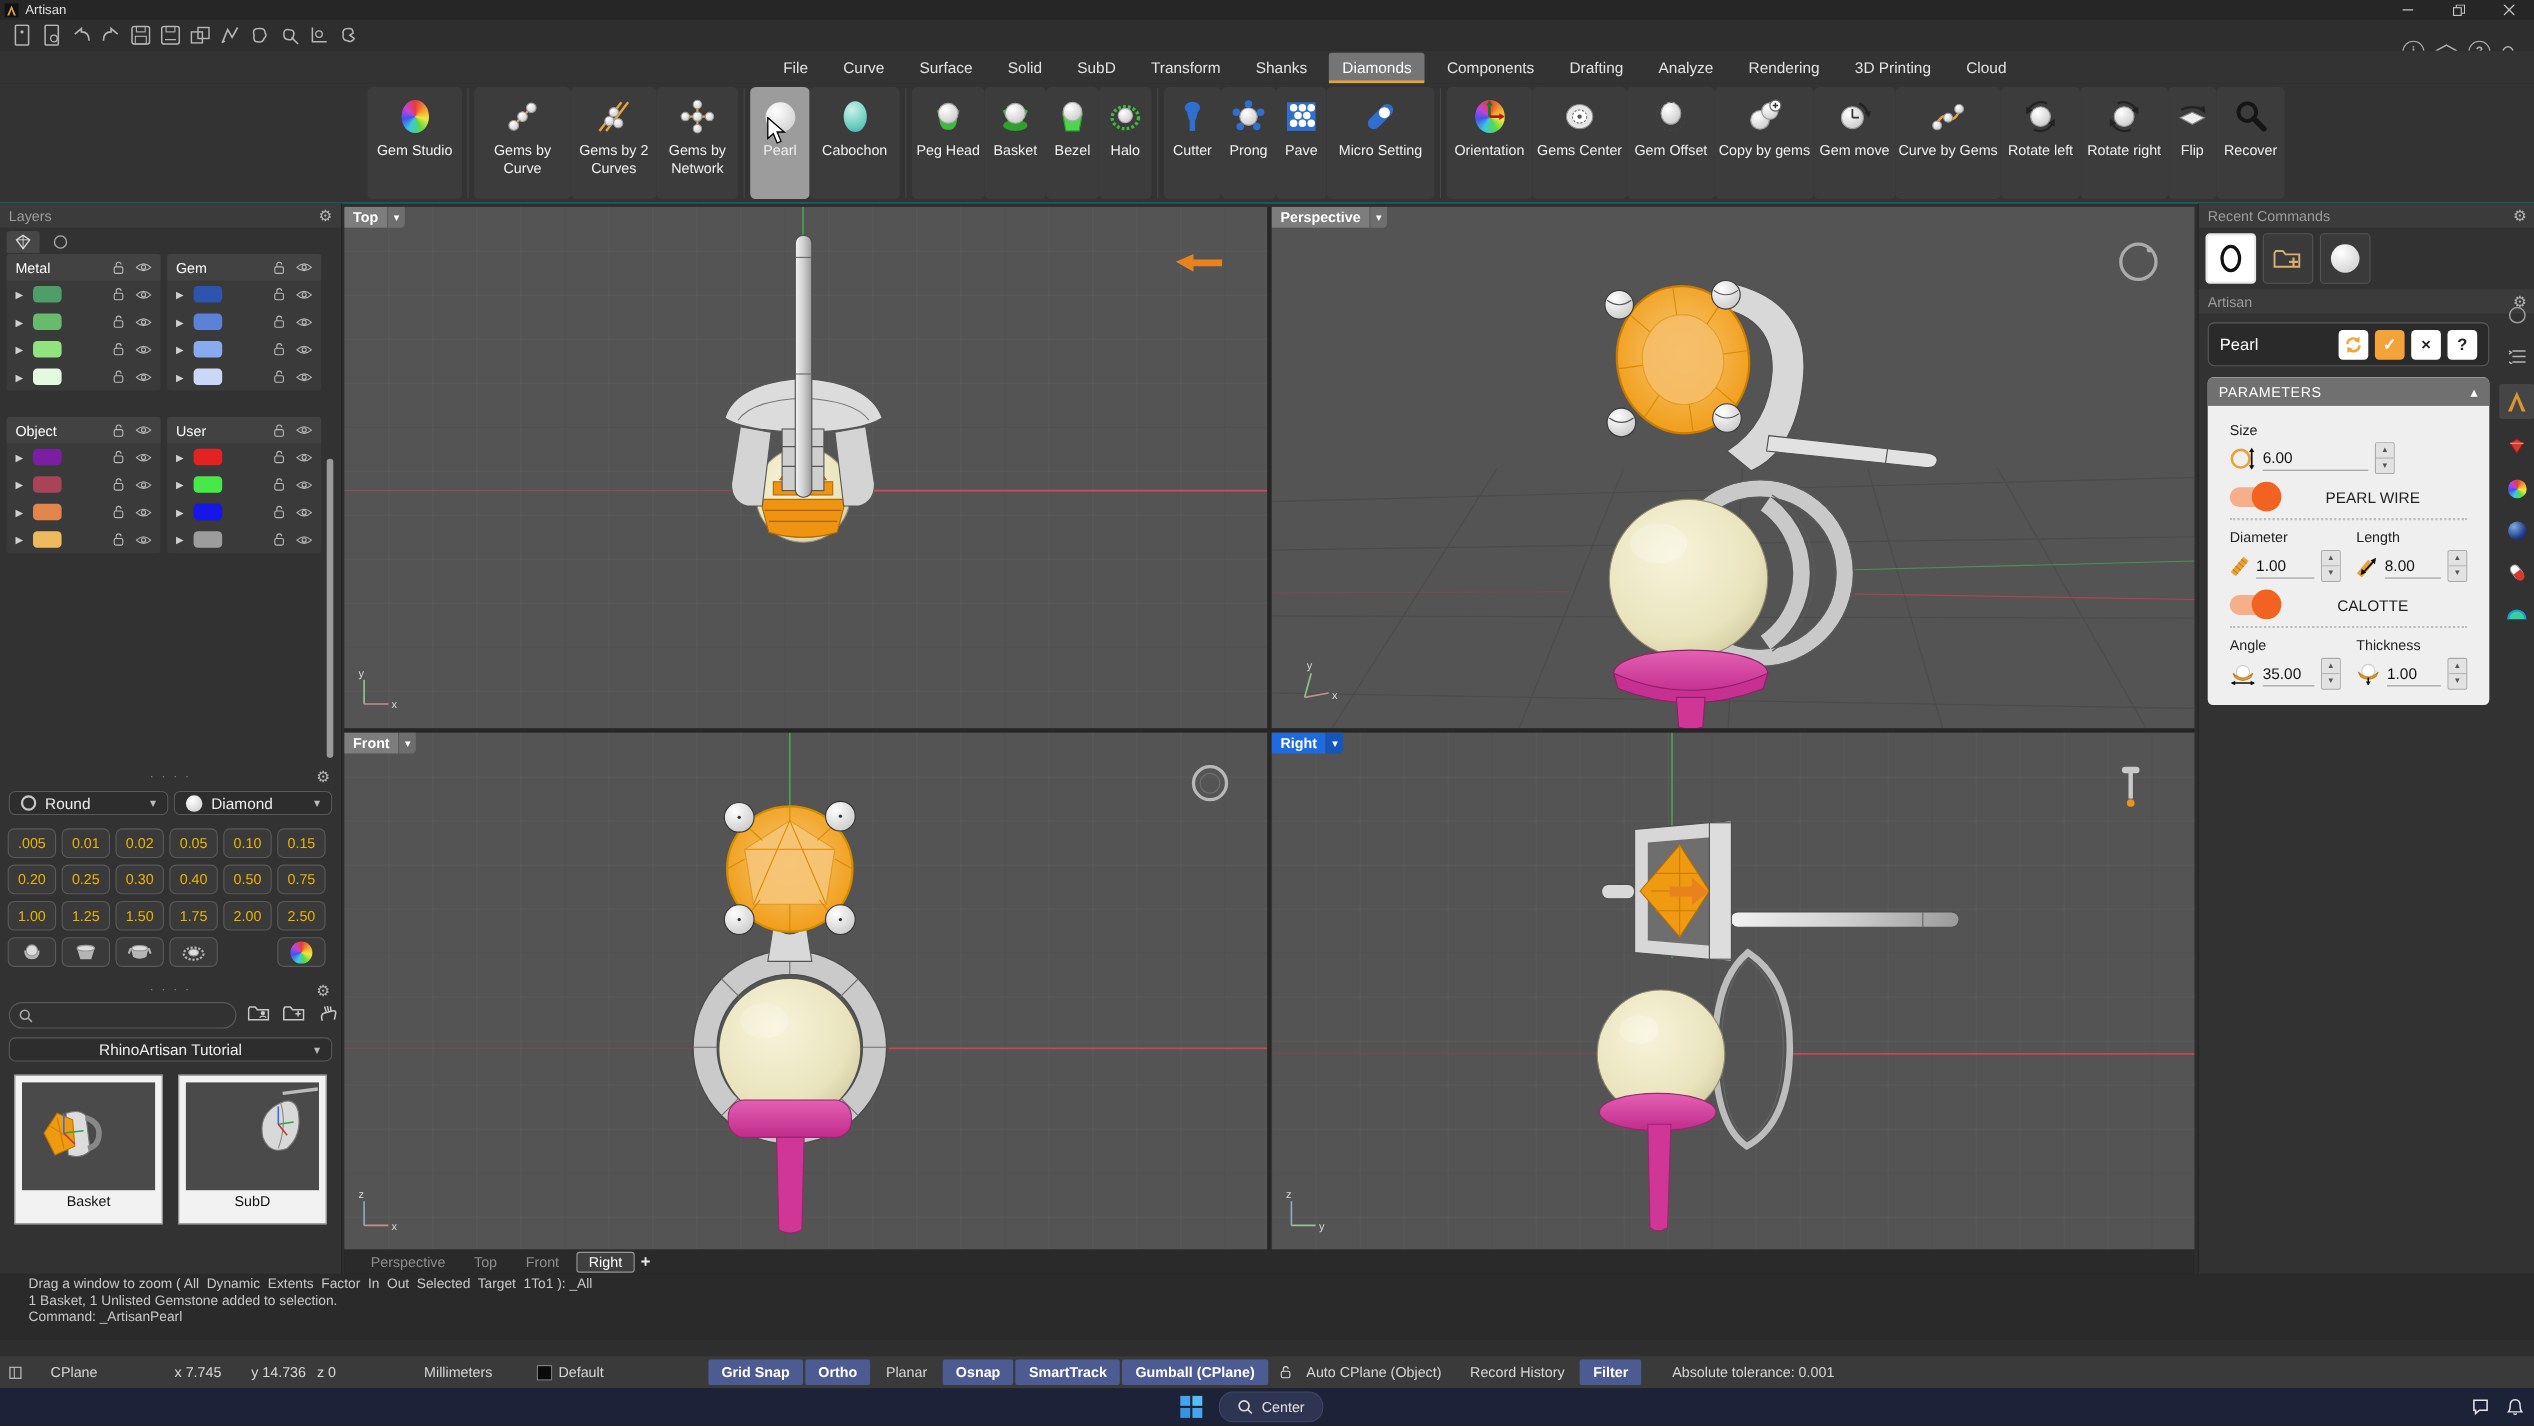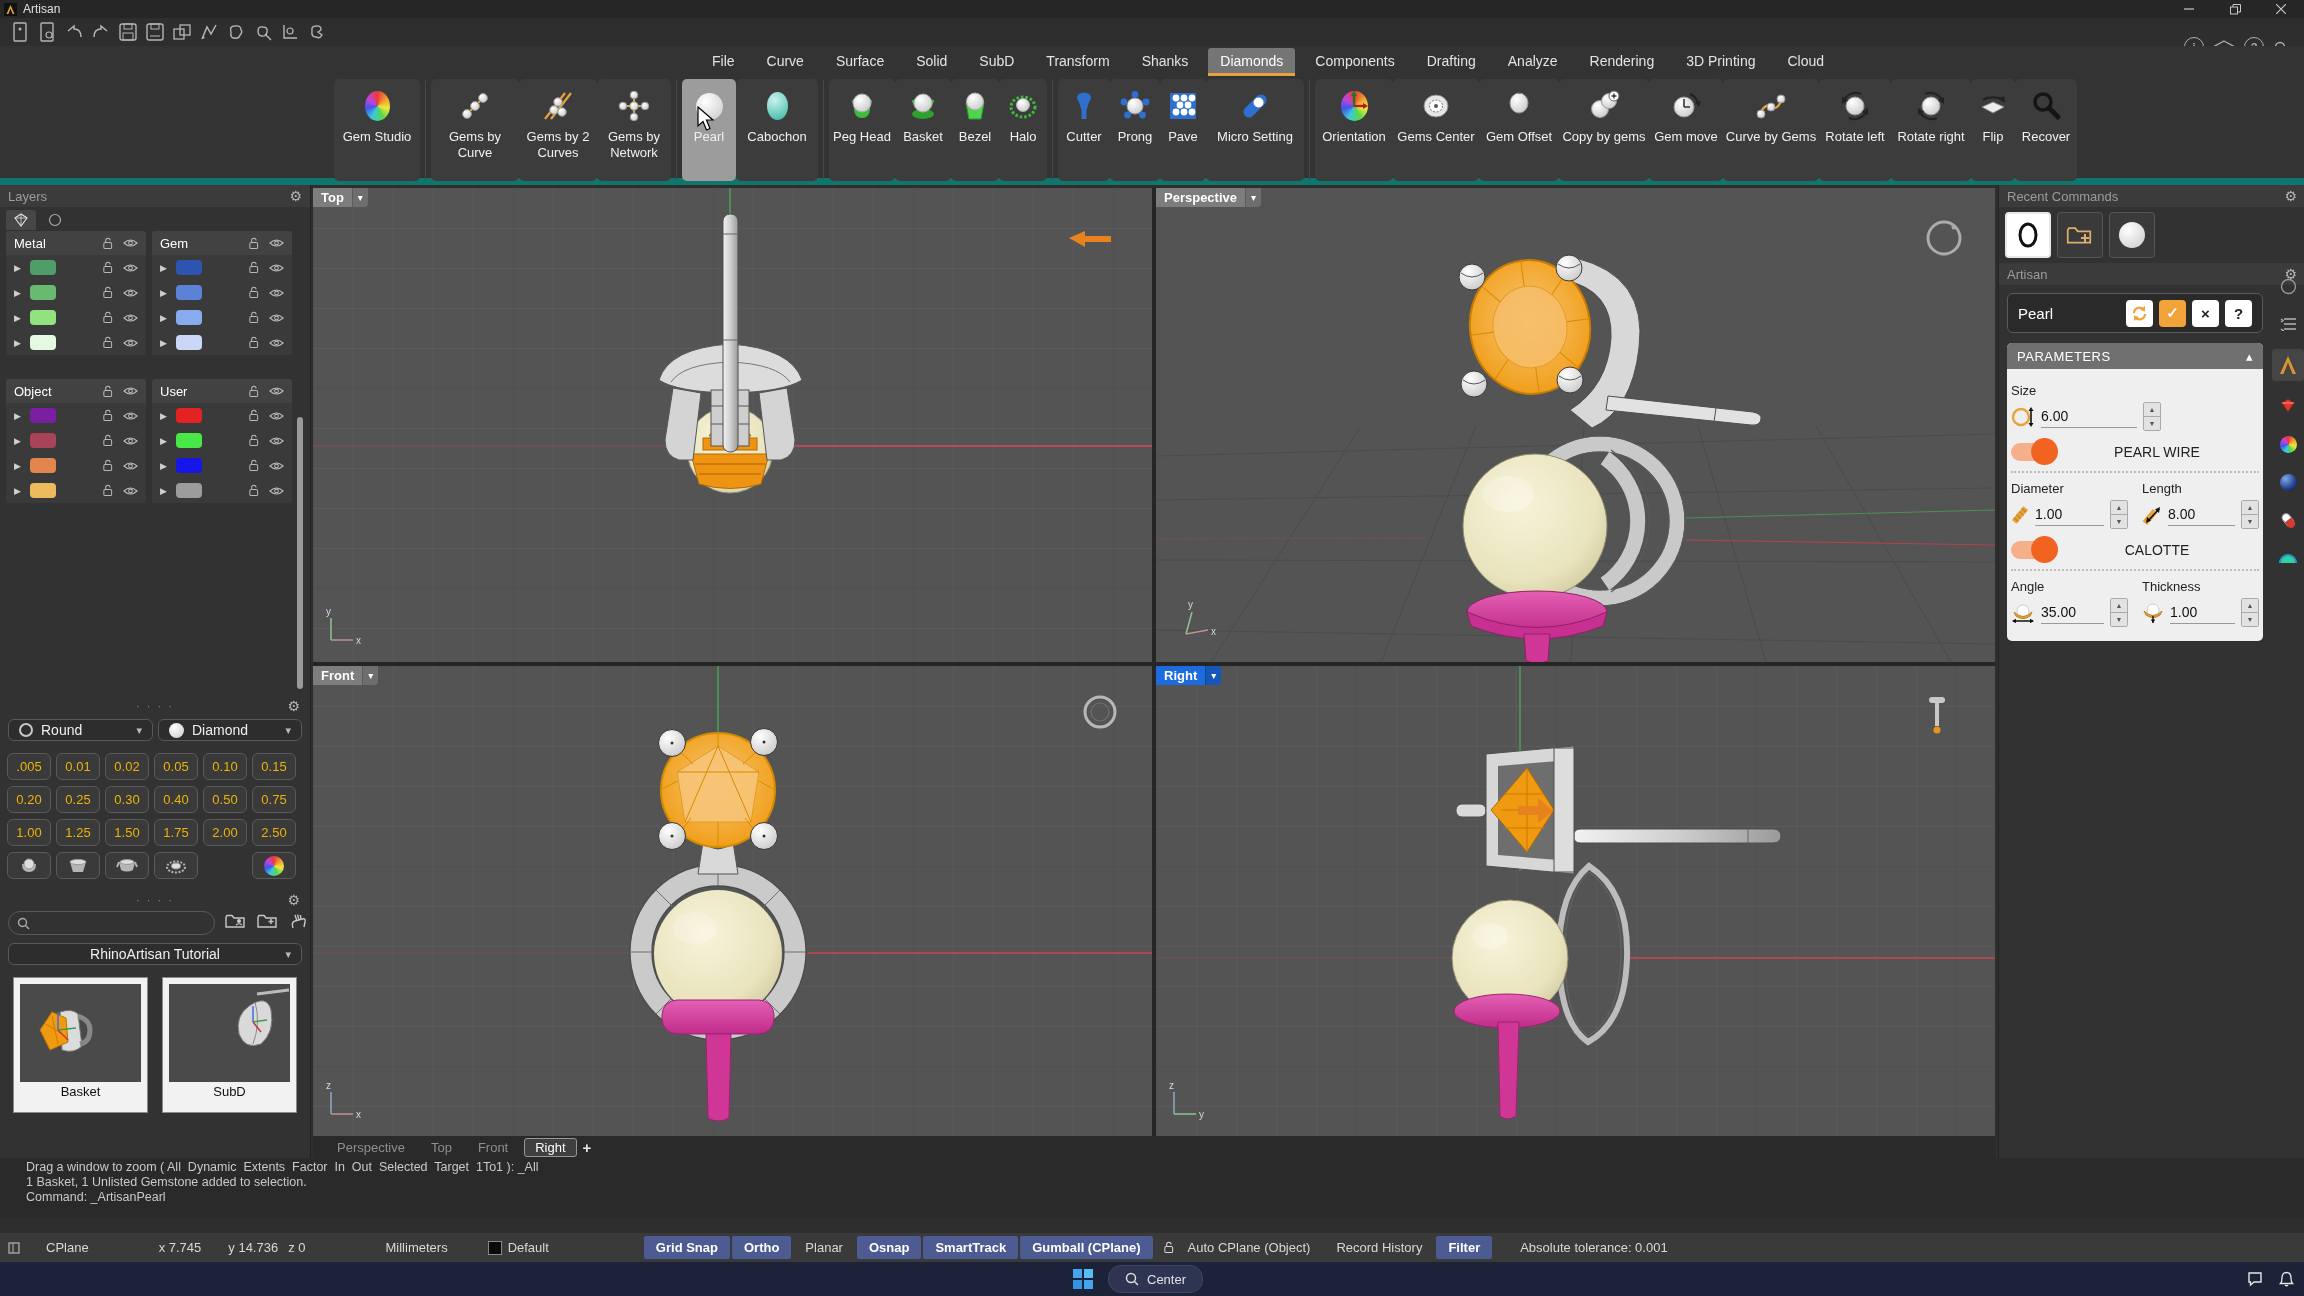--- a/index.html
+++ b/index.html
@@ -16,21 +16,21 @@
   .qat{display:flex;gap:3px;margin-left:8px}
   .qbtn{width:24px;height:24px;display:flex;align-items:center;justify-content:center;border-radius:3px}
   .rowicons{position:absolute;right:8px;top:19px;display:flex;gap:10px;align-items:center}
   .cicon{width:18px;height:18px;border:1.4px solid #b0b0b0;border-radius:50%;color:#b0b0b0;display:flex;align-items:center;justify-content:center;font-size:11px;font-weight:bold}
   
   .menurow{position:absolute;left:0;top:46px;width:2304px;height:30px;background:#333;display:flex;align-items:flex-end}
   .menu{display:flex;gap:8px;margin-left:700px}
   .mitem{padding:5px 12px 7px;font-size:14px;color:#e3e3e3;border-radius:3px 3px 0 0}
   .mitem.active{background:#757575;color:#fff;border-bottom:3px solid #E8A23C;padding-bottom:4px}
   
-  .ribbon{position:absolute;left:0;top:76px;width:2304px;height:109px;background:#333;border-bottom:7px solid #0f766e;display:flex;align-items:flex-start;padding-left:334px;box-sizing:border-box}
+  .ribbon{position:absolute;left:0;top:76px;width:2304px;height:109px;background:#333;border-bottom:1px solid #0f766e;display:flex;align-items:flex-start;padding-left:334px;box-sizing:border-box}
   .rbtn{height:102px;margin-top:3px;border-radius:5px;background:#3c3c3c;display:flex;flex-direction:column;align-items:center;flex:0 0 auto}
   .rbtn.active{background:#9C9C9C}
   .ric{height:38px;margin-top:8px;display:flex;align-items:center;justify-content:center}
   .rlabel{font-size:13px;color:#f0f0f0;text-align:center;line-height:1.2;margin-top:4px;padding:0 2px}
   .rdiv{width:1px;height:100px;background:#474747;margin:4px 5px 0;flex:0 0 auto}
   
   .leftpanel{position:absolute;left:0;top:185px;width:310px;height:975px;background:#323232;border-right:1px solid #242424}
   .phead{height:22px;background:#3b3b3b;color:#9c9c9c;display:flex;align-items:center;padding:0 8px;font-size:13px}
   .gear{margin-left:auto;color:#b5b5b5;font-size:14px}
   .ltabs{display:flex;gap:4px;padding:3px 6px 0}
@@ -77,21 +77,21 @@
   .rcbtns{display:flex;gap:6px;padding:5px 6px}
   .rcbtn{width:46px;height:46px;border-radius:4px;background:#3a3a3a;border:1px solid #555;display:flex;align-items:center;justify-content:center;box-sizing:border-box}
   .rcbtn.sel{background:#fff;border:2px solid #e8e8e8}
   .pearlbar{margin:8px 8px 0;width:256px;height:40px;background:#2a2a2a;border:1px solid #5a5a5a;border-radius:6px;display:flex;align-items:center;padding:0 10px;box-sizing:border-box}
   .pearlbar .cmdname{color:#fff;font-size:15px}
   .pbtns{margin-left:auto;display:flex;gap:6px}
   .pbtn{width:27px;height:27px;border-radius:4px;background:#fff;display:flex;align-items:center;justify-content:center;font-size:15px;font-weight:bold;color:#222}
   .pbtn.ok{background:#F2A339;color:#fff}
   .params{margin:10px 8px 0;width:256px;background:#efefef;border-radius:5px;overflow:hidden;color:#222}
   .parhead{height:26px;background:#707070;color:#fff;display:flex;align-items:center;padding:0 10px;font-size:13px;letter-spacing:.5px}
-  .parbody{padding:8px 4px 14px}
+  .parbody{padding:8px 20px 14px}
   .plabel{font-size:13px;color:#222;margin:6px 0 4px}
   .fieldrow{display:flex;align-items:center;gap:6px}
   .fval{font-size:14px;color:#111;border-bottom:1px solid #9a9a9a;flex:1;padding:2px 0 3px}
   .spin{display:flex;flex-direction:column;border:1px solid #aaa;border-radius:2px;overflow:hidden}
   .spin span{width:16px;height:13px;background:#e2e2e2;color:#555;font-size:7px;display:flex;align-items:center;justify-content:center}
   .spin span:first-child{border-bottom:1px solid #aaa}
   .togrow{display:flex;align-items:center;margin:12px 0 4px}
   .tgl{width:44px;height:18px;border-radius:9px;background:#F6AF8B;position:relative;flex:0 0 auto}
   .knob{position:absolute;right:-3px;top:-5px;width:27px;height:27px;border-radius:50%;background:#F26322}
   .tglname{flex:1;text-align:center;font-size:14px;color:#222}

